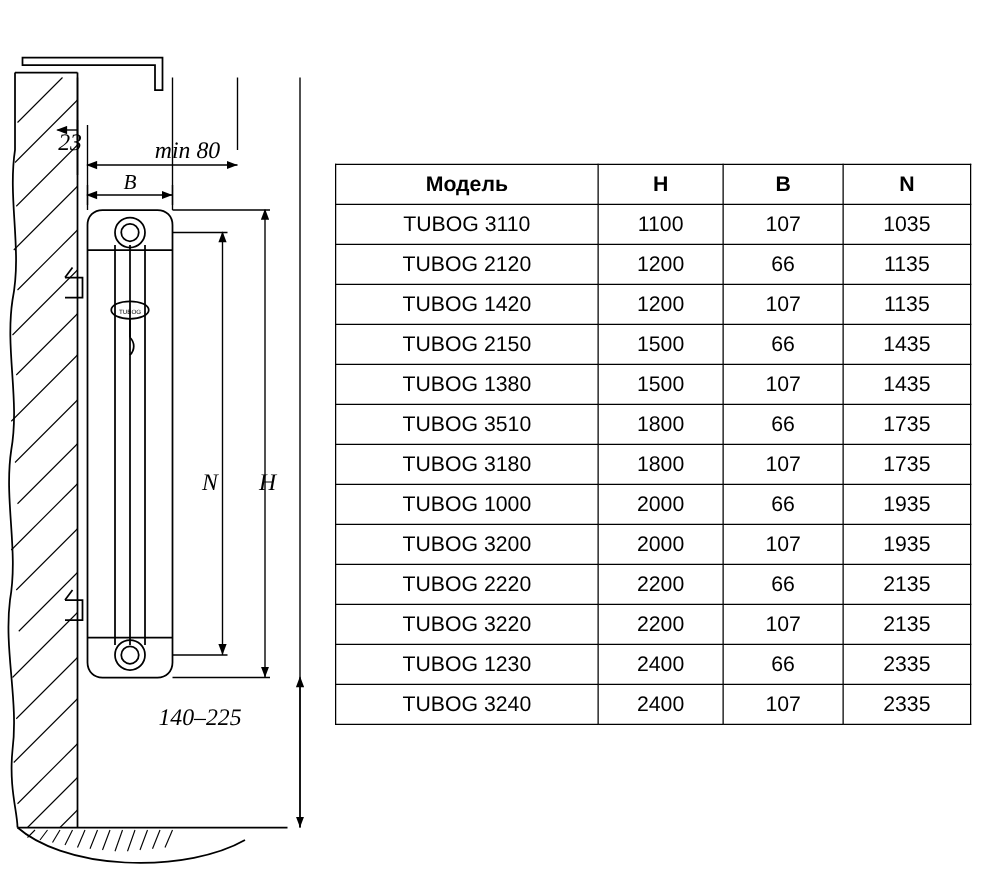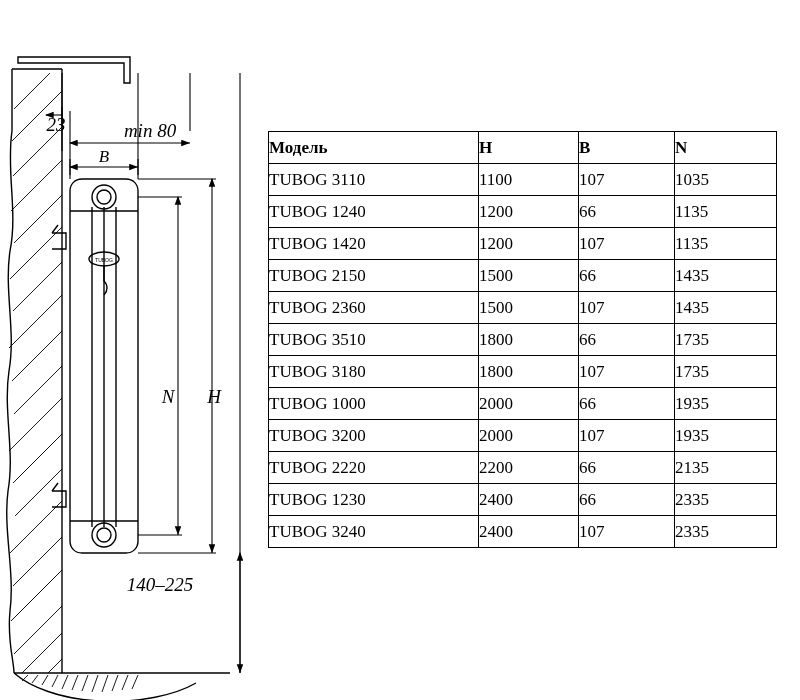--- a/index.html
+++ b/index.html
@@ -18,21 +18,21 @@
   #root {
     position: relative;
     width: 800px;
     height: 700px;
   }
 
   
   #drawing {
     position: absolute;
     left: 0;
-    top: 11px;
+    top: 0;
     width: 268px;
     height: 524px;
   }
   #drawing svg {
     display: block;
   }
 
   .dim-label {
     font-family: "Liberation Serif", serif;
     font-style: italic;
@@ -53,22 +53,22 @@
     top: 131px;
     width: 508px;
   }
   table.spec {
     border-collapse: collapse;
     width: 508px;
     table-layout: fixed;
   }
   table.spec th, table.spec td {
     border: 1.5px solid #000;
-    text-align: left;
-    font-family: Liberation Serif, serif;
+    text-align: center;
+    font-family: Liberation Sans, sans-serif;
     font-size: 17px;
     height: 31px;
     padding: 0;
     line-height: 31px;
     white-space: nowrap;
     margin-top: 45px;
   }
   table.spec th {
     font-weight: bold;
     font-size: 17px;
@@ -239,39 +239,39 @@
         </tr>
       </thead>
       <tbody id="table-body">
           <tr>
             <td>TUBOG 3110</td>
             <td>1100</td>
             <td>107</td>
             <td>1035</td>
           </tr>
           <tr>
-            <td>TUBOG 1240</td>
+            <td>TUBOG 2120</td>
             <td>1200</td>
             <td>66</td>
             <td>1135</td>
           </tr>
           <tr>
             <td>TUBOG 1420</td>
             <td>1200</td>
             <td>107</td>
             <td>1135</td>
           </tr>
           <tr>
             <td>TUBOG 2150</td>
             <td>1500</td>
             <td>66</td>
             <td>1435</td>
           </tr>
           <tr>
-            <td>TUBOG 2360</td>
+            <td>TUBOG 1380</td>
             <td>1500</td>
             <td>107</td>
             <td>1435</td>
           </tr>
           <tr>
             <td>TUBOG 3510</td>
             <td>1800</td>
             <td>66</td>
             <td>1735</td>
           </tr>
@@ -290,20 +290,26 @@
           <tr>
             <td>TUBOG 3200</td>
             <td>2000</td>
             <td>107</td>
             <td>1935</td>
           </tr>
           <tr>
             <td>TUBOG 2220</td>
             <td>2200</td>
             <td>66</td>
+            <td>2135</td>
+          </tr>
+          <tr>
+            <td>TUBOG 3220</td>
+            <td>2200</td>
+            <td>107</td>
             <td>2135</td>
           </tr>
           <tr>
             <td>TUBOG 1230</td>
             <td>2400</td>
             <td>66</td>
             <td>2335</td>
           </tr>
           <tr>
             <td>TUBOG 3240</td>

